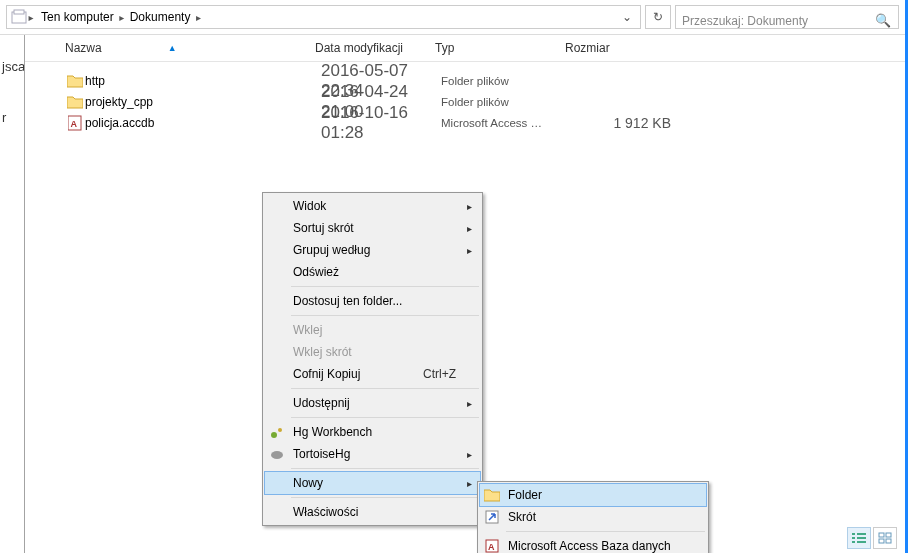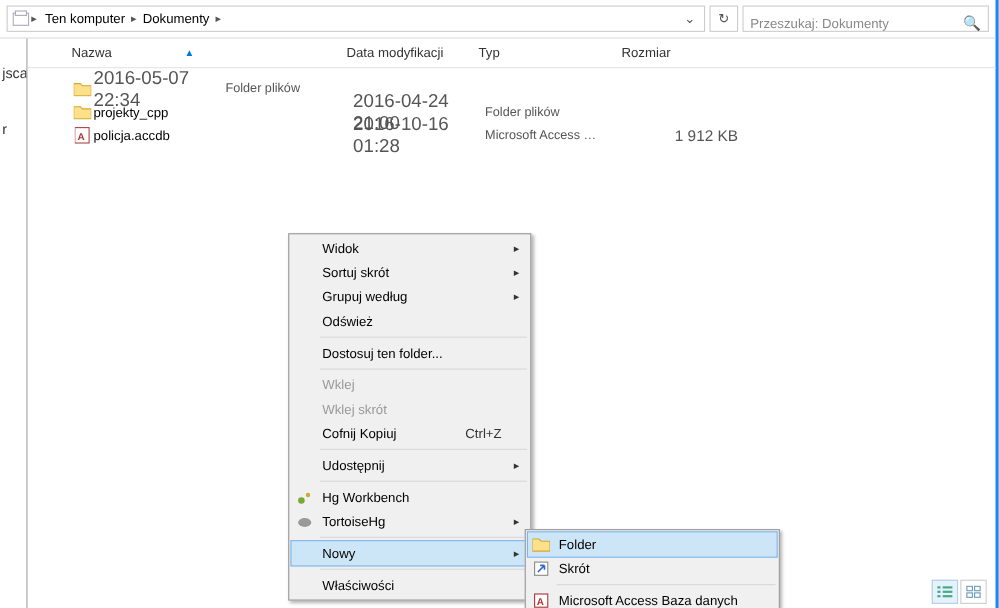--- a/index.html
+++ b/index.html
@@ -25,21 +25,21 @@
 .col-type{width:130px}
 .col-size{width:100px}
 .sort-ind{color:#0078d7;font-size:9px;margin-left:60px}
 .files{padding-top:8px;padding-left:40px}
 .row{display:flex;align-items:center;height:21px}
 .row .icon{width:20px;display:flex;align-items:center;justify-content:center}
 .row .name{width:236px}
 .row .date{width:120px;color:#555;font-size:17px}
 .row .type{width:130px;color:#555;font-size:11.5px}
 .row .size{width:100px;color:#555;font-size:14px;text-align:right;padding-right:18px}
-.ctx{position:absolute;left:262px;top:212px;width:215px;background:#f0f0f0;border:1px solid #979797;box-shadow:2px 2px 3px rgba(0,0,0,.3);padding:2px}
+.ctx{position:absolute;left:262px;top:192px;width:215px;background:#f0f0f0;border:1px solid #979797;box-shadow:2px 2px 3px rgba(0,0,0,.3);padding:2px}
 .ctx-item{display:flex;align-items:center;height:22px;padding:0 20px 0 28px;position:relative;font-size:12px}
 .ctx-item.hl{background:#cde6f7;border:1px solid #7eb4ea;margin:-1px;height:22px}
 .ctx-item.disabled{color:#999}
 .ctx-sep{height:1px;background:#d7d7d7;margin:3px 1px 3px 26px}
 .ctx-arrow{position:absolute;right:8px;font-size:10px;color:#333}
 .ctx-shortcut{position:absolute;right:24px;color:#333}
 .ctx-ico{position:absolute;left:4px;width:16px;height:16px;display:flex;align-items:center;justify-content:center}
 .sub{position:absolute;left:477px;top:481px;width:226px;background:#f0f0f0;border:1px solid #979797;box-shadow:2px 2px 3px rgba(0,0,0,.3);padding:2px}
 .sub .ctx-item{padding-left:28px}
 .status{position:absolute;bottom:4px;right:8px;display:flex;gap:2px}
@@ -105,20 +105,21 @@
           </div>
       </div>
 
       <div class="files" id="file-list">
           <div class="row">
             <span class="icon">
               <svg width="16" height="14">
                 <path d="M0 2h6l2 2h8v9H0z" fill="#fce08a" stroke="#d4a933"></path>
               </svg>
             </span>
+            <span class="name">http</span>
             <span class="date">2016-05-07 22:34</span>
             <span class="type">Folder plików</span>
             <span class="size"></span>
           </div>
           <div class="row">
             <span class="icon">
               <svg width="16" height="14">
                 <path d="M0 2h6l2 2h8v9H0z" fill="#fce08a" stroke="#d4a933"></path>
               </svg>
             </span>

